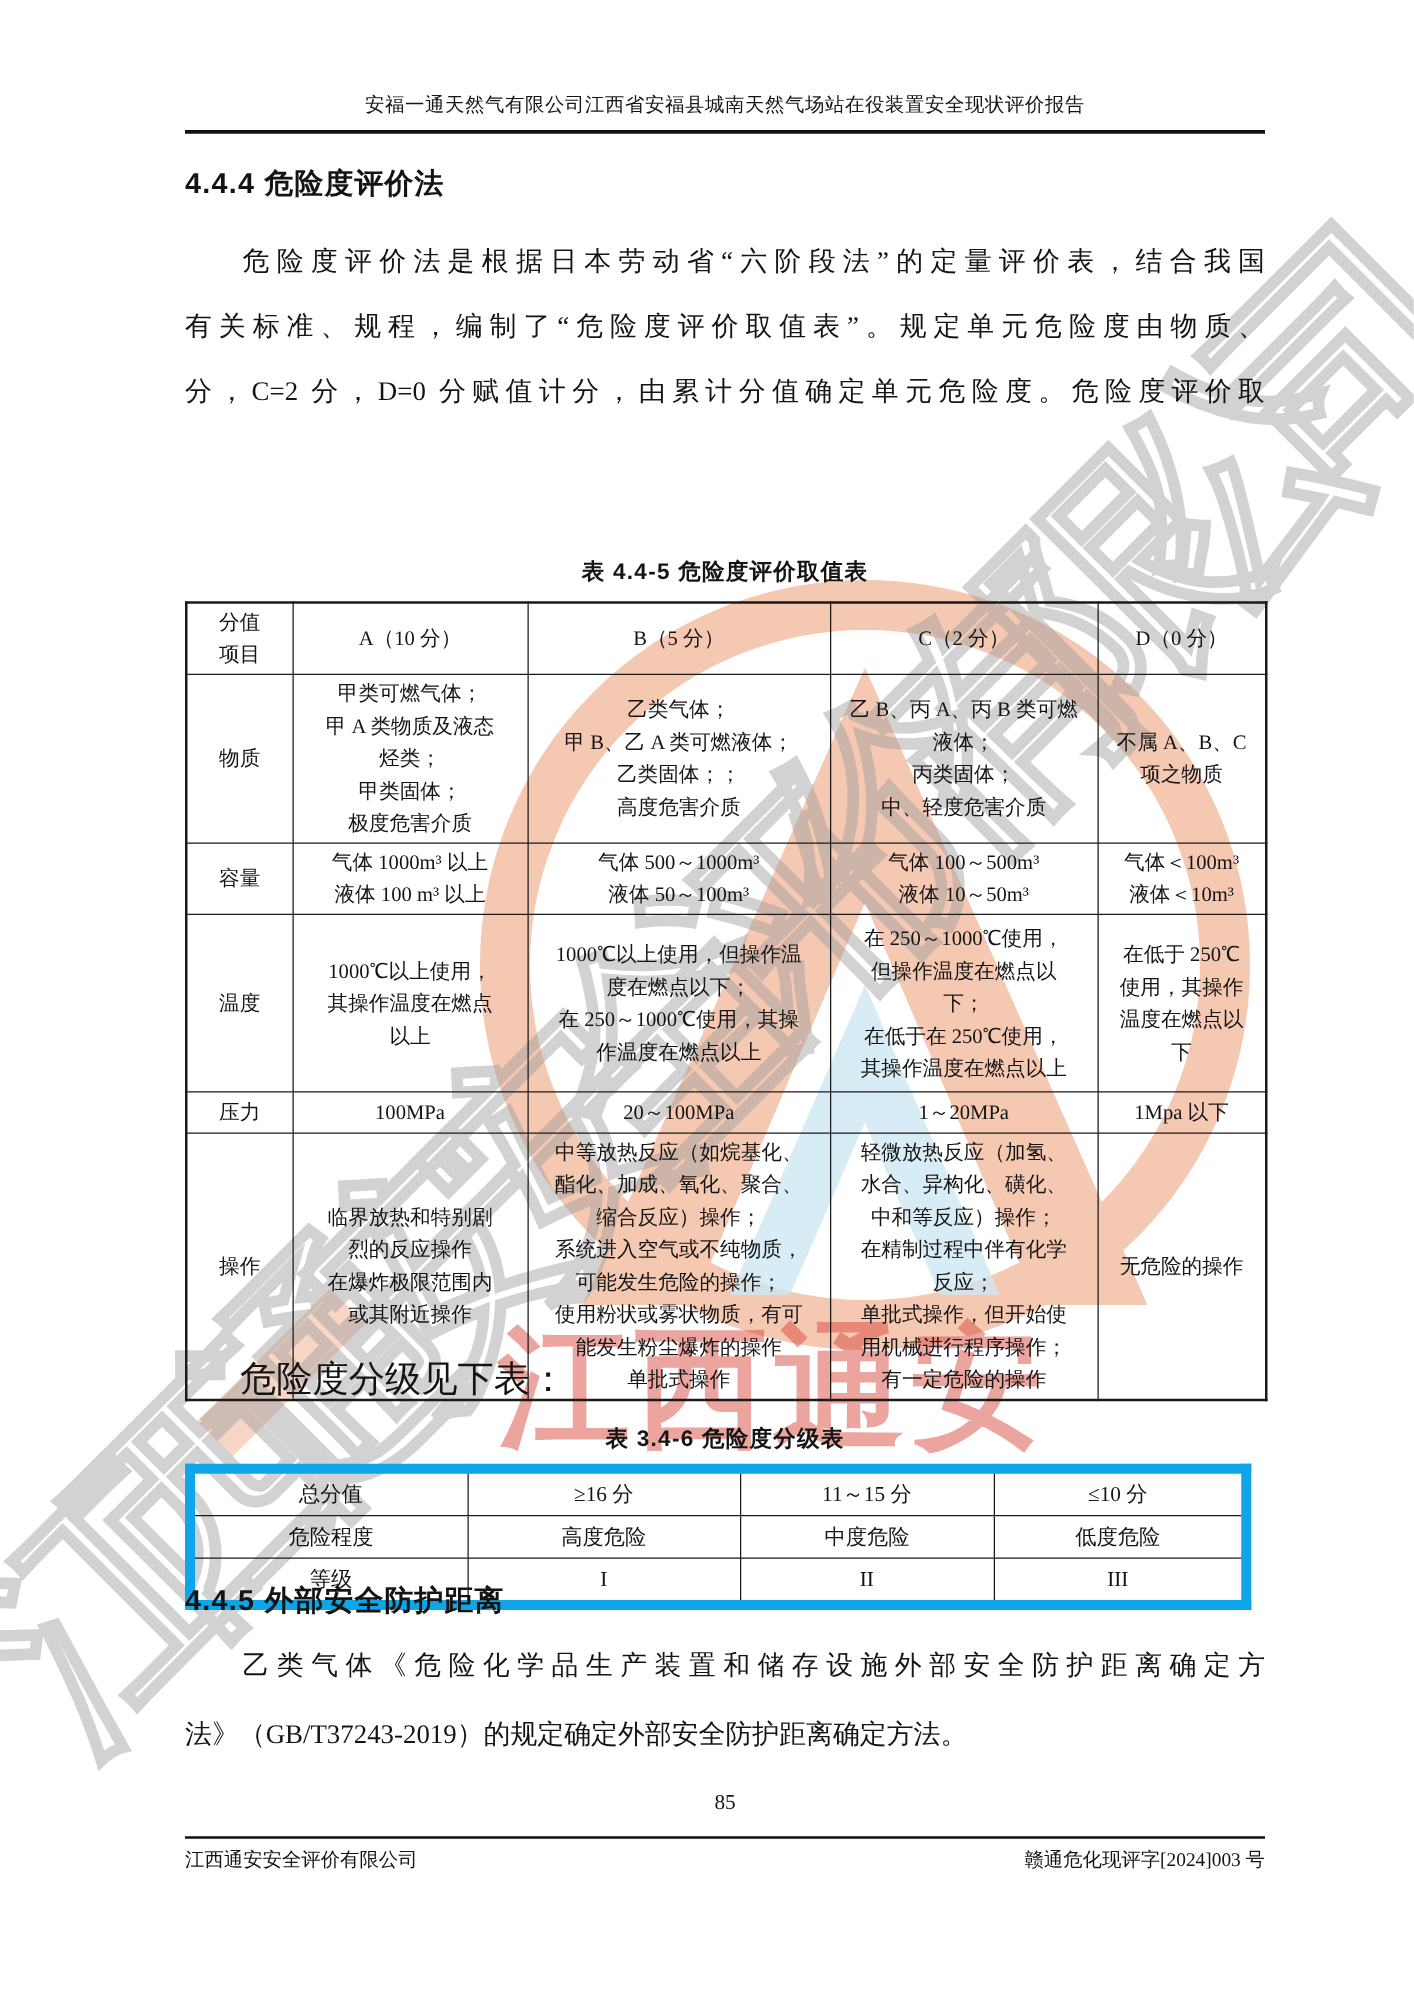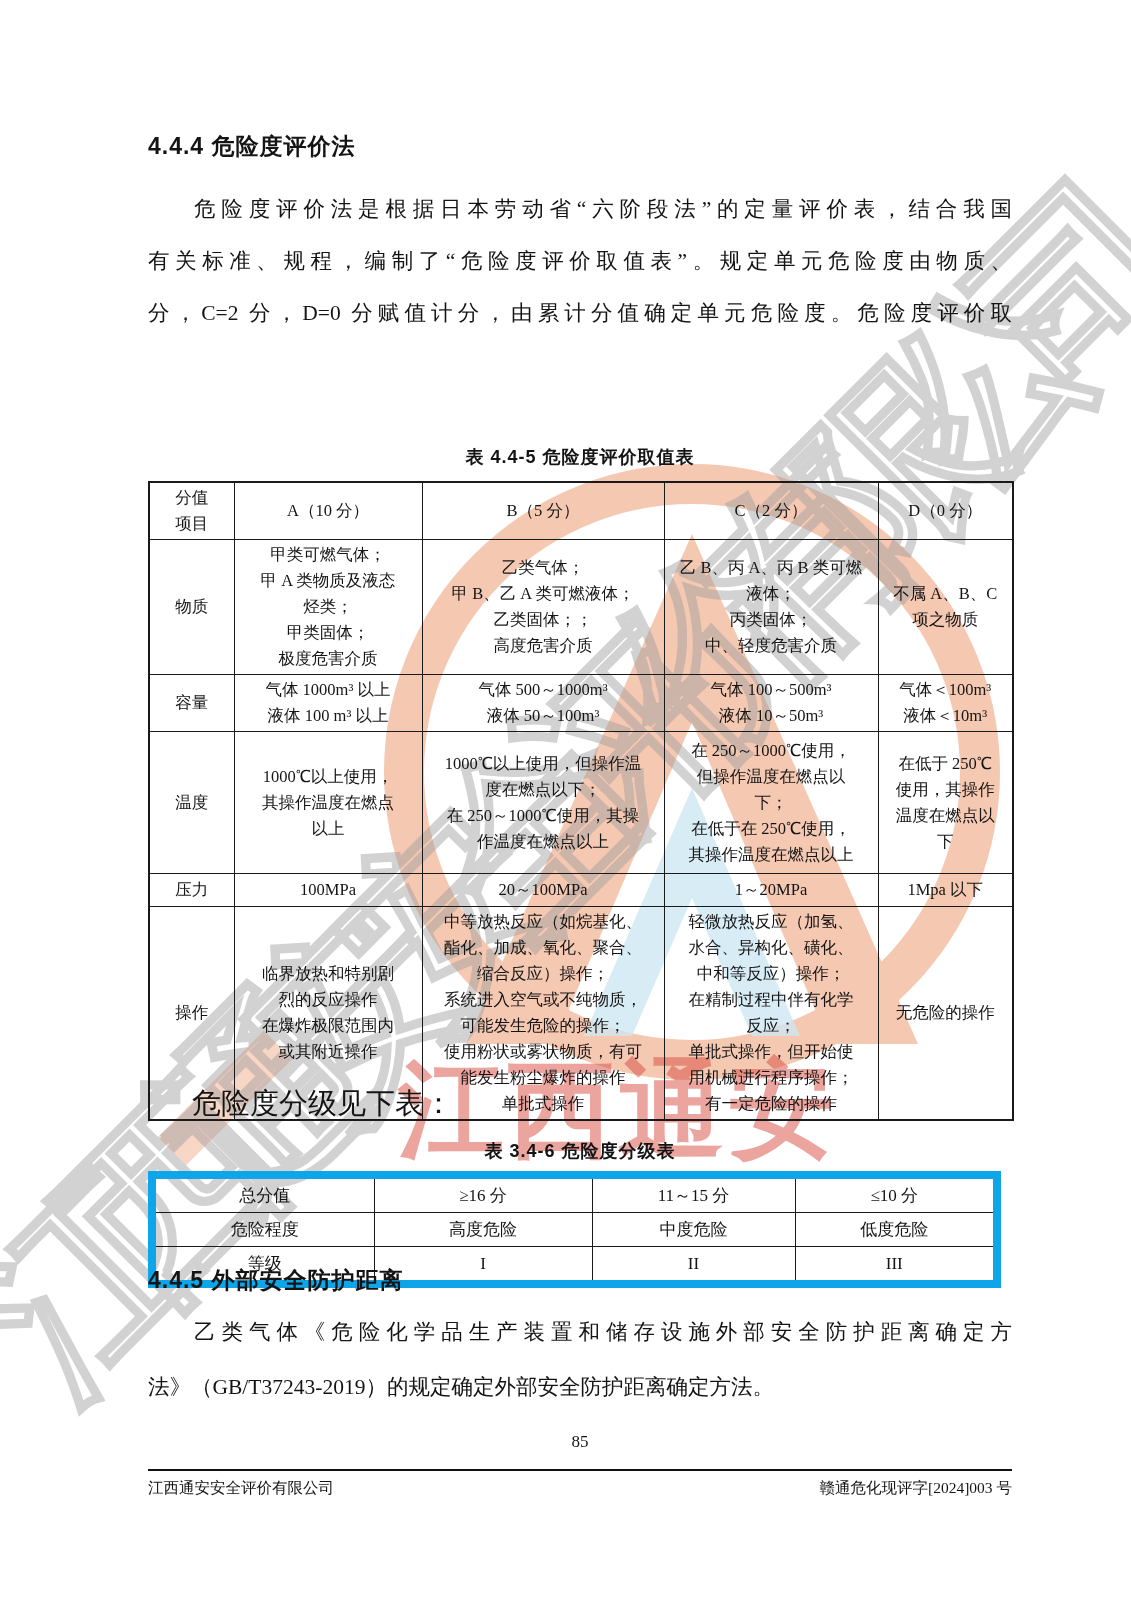--- a/index.html
+++ b/index.html
@@ -51,20 +51,21 @@
       <path d="M692 534 L918 1044 L830 1044 L692 722 L554 1044 L466 1044 Z" fill="#f1b191"></path>
       <path d="M692 788 L800 1036 L752 1036 L692 898 L632 1036 L584 1036 Z" fill="#b9dcec" opacity="0.8"></path>
       <rect x="150" y="1078" width="150" height="40" fill="#f1b191" opacity="0.75" transform="rotate(-45 225 1098)"></rect>
     </g>
     <text transform="translate(62,1402) rotate(-45)" font-size="200" letter-spacing="-72" fill="none" stroke="#9b9b9b" stroke-width="3" opacity="0.45" font-weight="bold" font-family="Liberation Sans, sans-serif">江西通安安全评价有限公司</text>
     <text x="398" y="1146" font-size="106" font-weight="bold" fill="#d84b3e" opacity="0.5" letter-spacing="4" font-family="Liberation Sans, sans-serif">江西通安</text>
   </svg>
 
   <div class="content">
 
+    <div class="block header">安福一通天然气有限公司江西省安福县城南天然气场站在役装置安全现状评价报告</div>
 
     <div class="block h-section h444">4.4.4 危险度评价法</div>
 
     <div class="block para para1">
       <div class="pline first">危险度评价法是根据日本劳动省“六阶段法”的定量评价表，结合我国</div>
       <div class="pline">有关标准、规程，编制了“危险度评价取值表”。规定单元危险度由物质、</div>
       <div class="pline">分，C=2 分，D=0 分赋值计分，由累计分值确定单元危险度。危险度评价取</div>
     </div>
 
     <div class="block tbl-caption cap1">表 4.4-5  危险度评价取值表</div>

